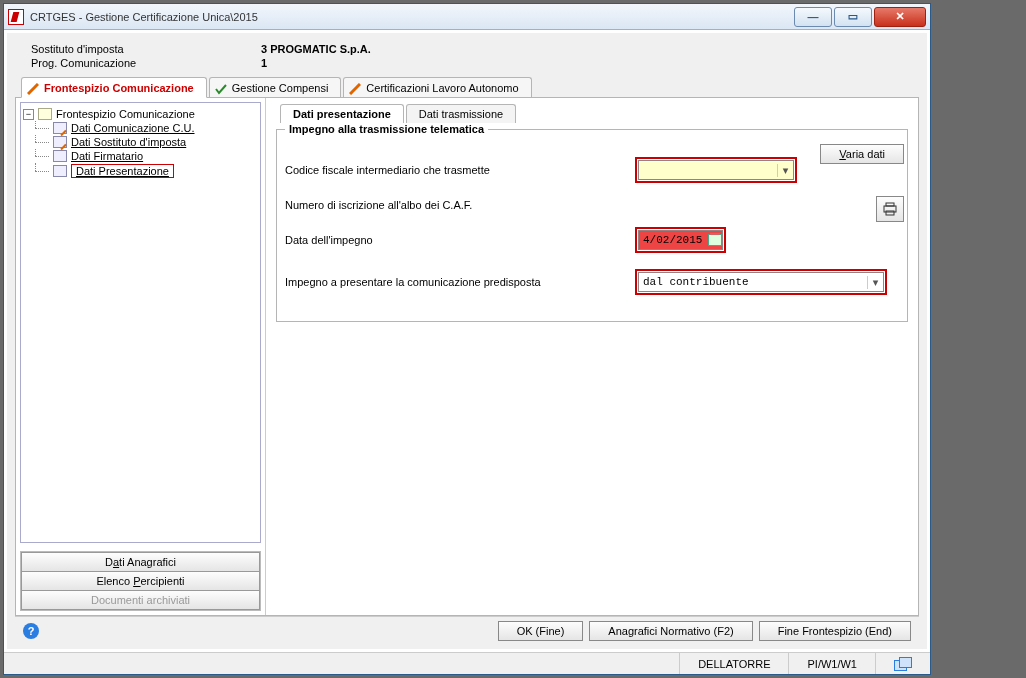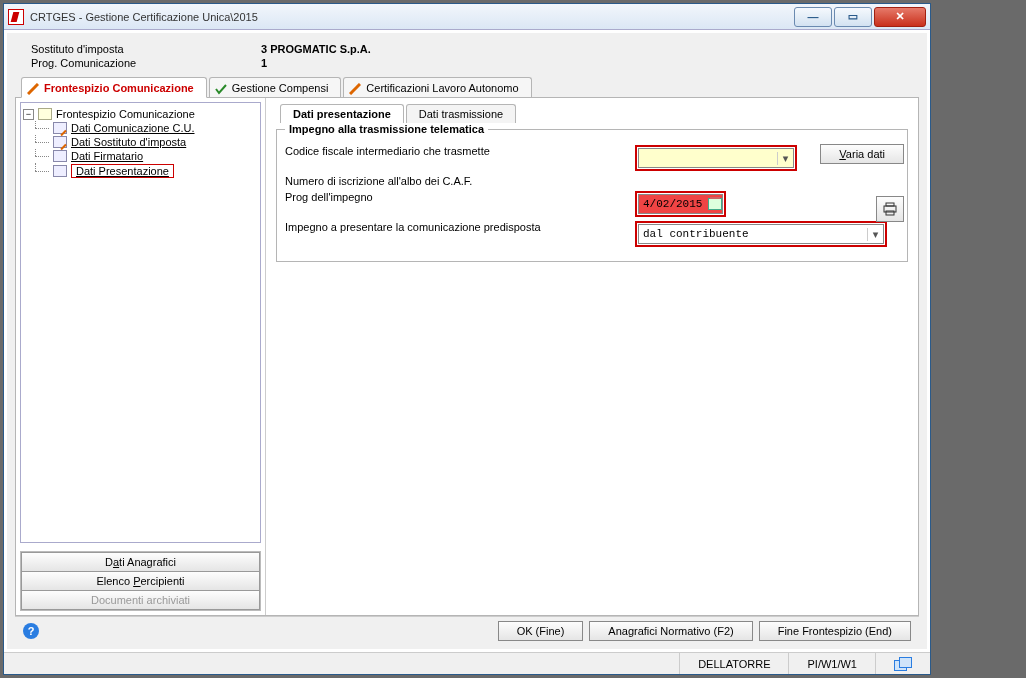--- a/index.html
+++ b/index.html
@@ -39,21 +39,21 @@
   .left-btn { display:block; width:100%; text-align:center; padding:3px 0; border:1px solid #999; background:linear-gradient(#fdfdfd,#e5e5e5); cursor:default; }
   .left-btn + .left-btn { border-top:none; }
   .left-btn.disabled { color:#999; }
   .left-btn .hot { text-decoration: underline; }
   .right-panel { flex:1; padding:6px 8px; position:relative; }
   .sub-tabs { display:flex; padding-left:6px; }
   .sub-tab { padding:3px 12px; border:1px solid #b5b5b5; border-bottom:none; background:#f4f4f4; border-top-left-radius:3px; border-top-right-radius:3px; margin-right:2px; cursor:default;}
   .sub-tab.active { background:#fff; font-weight:bold; }
   fieldset { border:1px solid #b5b5b5; padding:6px 8px 10px 8px; }
   legend { font-weight:bold; padding:0 4px; }
-  .field-row { display:flex; align-items:flex-start; margin:4px 0; }
+  .field-row { display:flex; align-items:center; margin:16px 0; }
   .field-row .flabel { width:350px; }
   .combo { display:flex; align-items:center; border:1px solid #888; background:#fff; height:20px; }
   .combo.yellow { background:#ffffcc; }
   .combo .drop { width:16px; border-left:1px solid #ccc; text-align:center; color:#555; cursor:default;}
   .combo .cval { flex:1; padding:0 4px; font-family: "Courier New", monospace; }
   .dateval { font-family: "Courier New", monospace; padding:0 4px; }
   .redbox { border:2px solid #c00; padding:1px; display:inline-block; }
   .redbox.wide { padding:1px; }
   .right-actions { position:absolute; right:14px; top:46px; display:flex; flex-direction:column; gap:32px; align-items:flex-end;}
   .std-btn { border:1px solid #888; background:linear-gradient(#fdfdfd,#e5e5e5); padding:3px 18px; cursor:default;}
@@ -173,21 +173,21 @@
                 <span class="drop">▾</span>
               </span>
             </span>
           </div>
 
           <div class="field-row">
             <span class="flabel">Numero di iscrizione all'albo dei C.A.F.</span>
           </div>
 
           <div class="field-row">
-            <span class="flabel">Prog dell'impegno</span>
+            <span class="flabel">Data dell'impegno</span>
             <span class="redbox">
               <span style="display:flex; align-items:center; border:1px solid #888; height:20px; background:#ef4444;">
                 <span class="dateval">4/02/2015</span>
                 <span class="cal-icon"></span>
               </span>
             </span>
           </div>
 
           <div class="field-row">
             <span class="flabel">Impegno a presentare la comunicazione predisposta</span>

